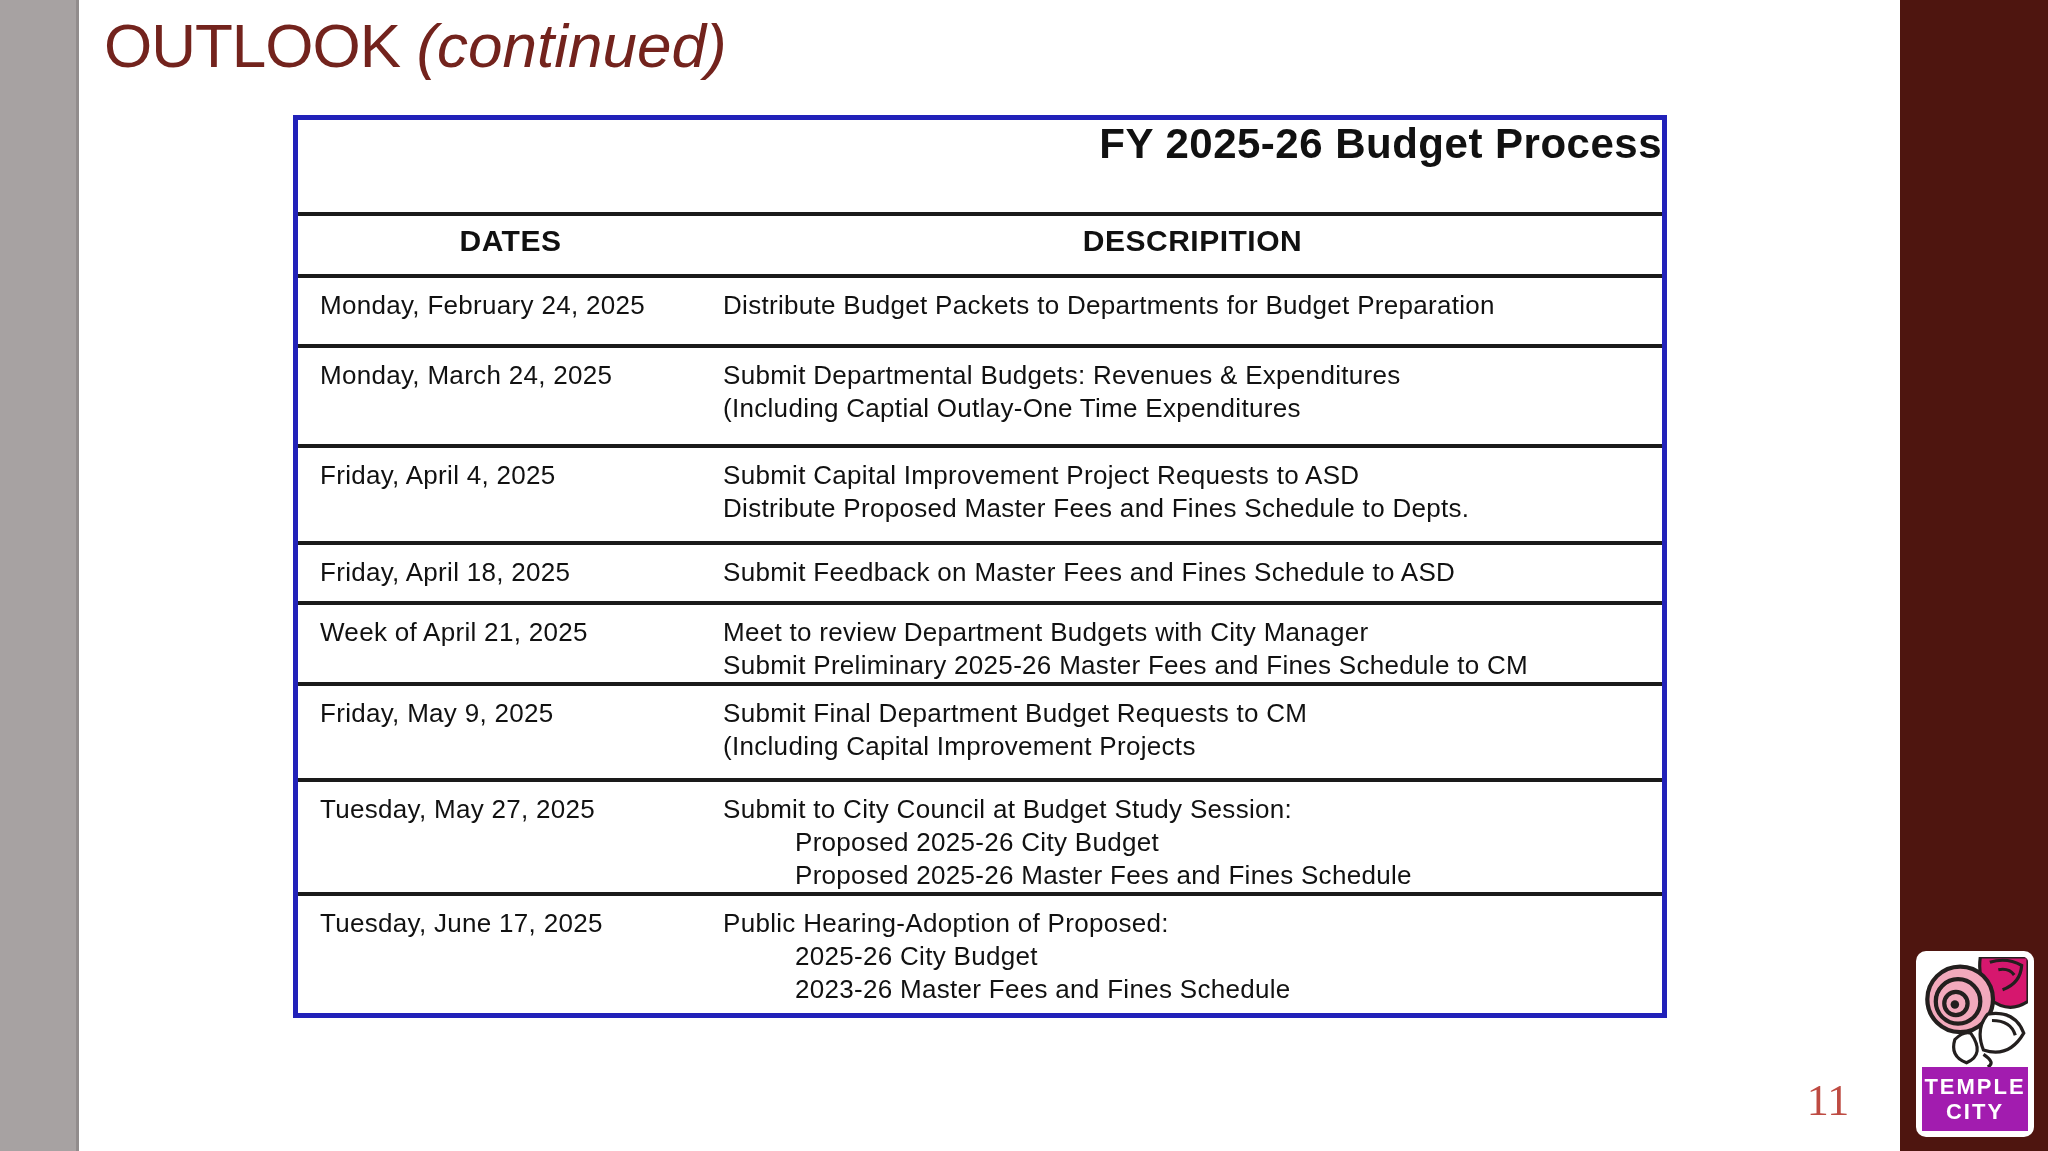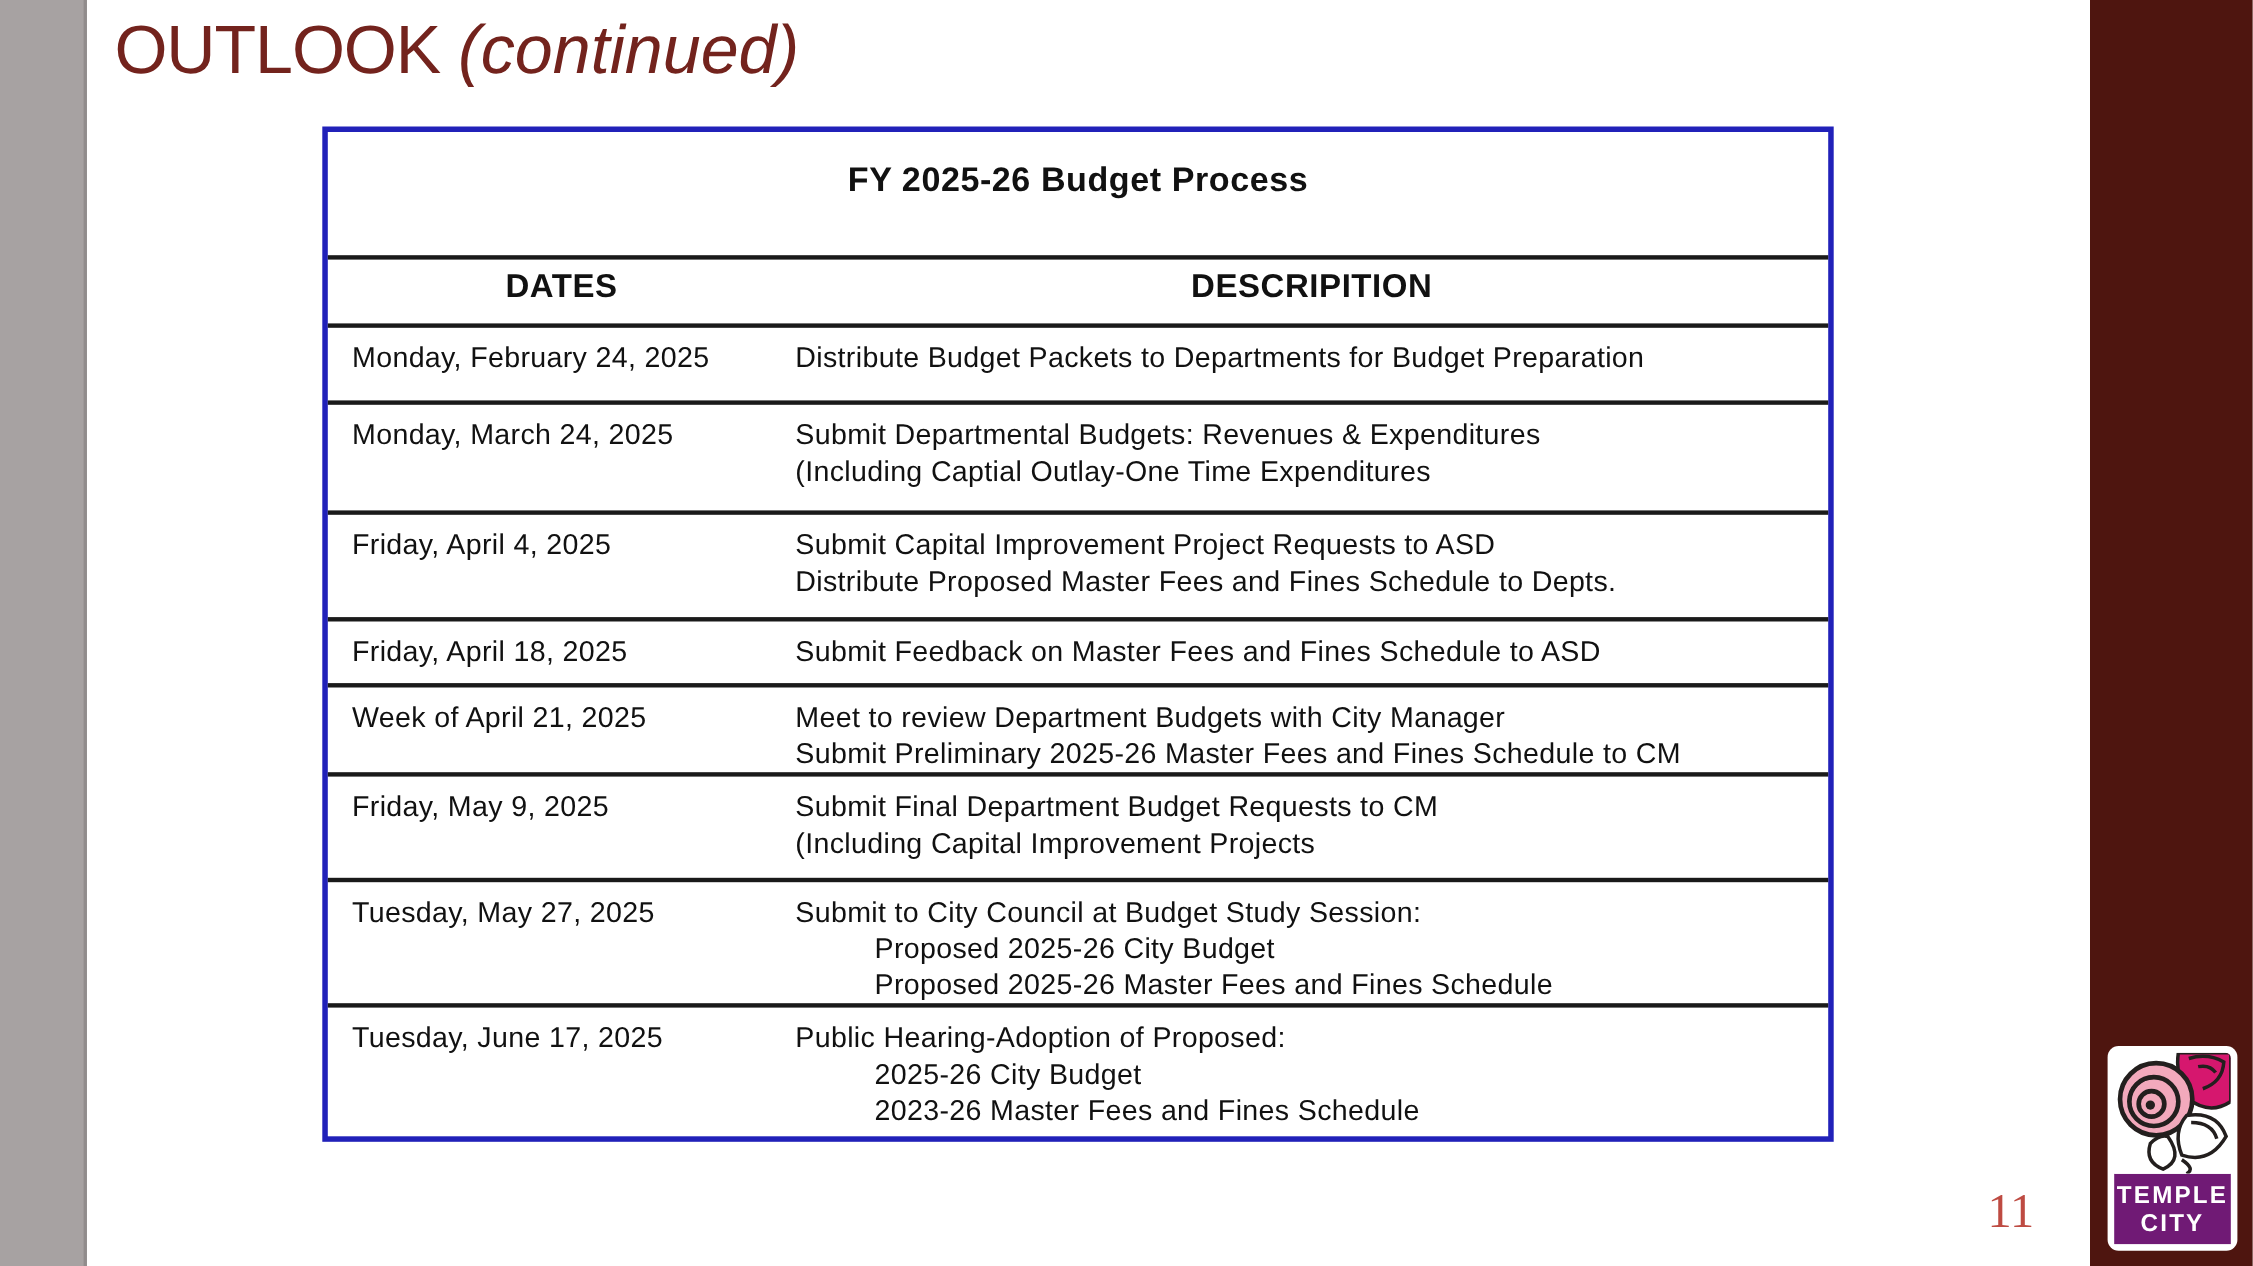--- a/index.html
+++ b/index.html
@@ -15,22 +15,22 @@
 
   .slide-title{position:absolute;left:104px;top:10px;
                font-size:62px;color:var(--title-color,#73231D);
                letter-spacing:-1px;white-space:nowrap;}
   .slide-title .suffix{font-style:italic;letter-spacing:0;}
 
   .budget-table{position:absolute;left:293px;top:115px;width:1374px;
                 border:5px solid var(--table-border-blue,#2121B9);
                 background:#fff;box-sizing:border-box;
                 color:#111;}
-  .t-title{height:48px;line-height:48px;text-align:center;
-           font-size:31px;font-weight:bold;letter-spacing:.5px;margin-top:20px;}
+  .t-title{height:48px;line-height:48px;text-align:right;
+           font-size:42px;font-weight:bold;letter-spacing:.5px;}
   .t-head{display:grid;grid-template-columns:425px 1fr;height:62px;
           border-top:4px solid var(--row-line-black,#1A1A1A);box-sizing:border-box;margin-top:44px;}
   .t-head div{font-size:30px;font-weight:bold;text-align:center;padding-top:8px;
               letter-spacing:.5px;}
   .t-row{display:grid;grid-template-columns:425px 1fr;
          border-top:4px solid var(--row-line-black,#1A1A1A);box-sizing:border-box;}
   .t-row:nth-child(1){min-height:70px}
   .t-row:nth-child(2){min-height:100px}
   .t-row:nth-child(3){min-height:97px}
   .t-row:nth-child(4){min-height:60px}
@@ -47,21 +47,21 @@
   .page-number{position:absolute;left:1798px;top:1075px;width:60px;text-align:center;
                font-family:"Liberation Serif",serif;font-size:44px;
                color:var(--page-number-red,#BE4B42);}
 
   .city-logo{position:absolute;left:1916px;top:951px;width:118px;height:186px;
              background:#fff;border-radius:10px;padding:6px;box-sizing:border-box;
              display:flex;flex-direction:column;}
   .logo-flower{flex:1;position:relative;overflow:hidden;background:#fff;
                border-radius:5px 5px 0 0;}
   .logo-flower svg{position:absolute;inset:0;width:100%;height:100%;}
-  .logo-label{height:64px;background:#701a75;color:#fff;display:flex;
+  .logo-label{height:64px;background:#a21caf;color:#fff;display:flex;
               flex-direction:column;align-items:center;justify-content:center;
               font-weight:bold;font-size:22px;letter-spacing:2px;line-height:1.15;}
 </style>
 </head>
 <body>
 
 <div class="slide">
 
   <div class="left-bar"></div>
   <div class="right-bar"></div>

